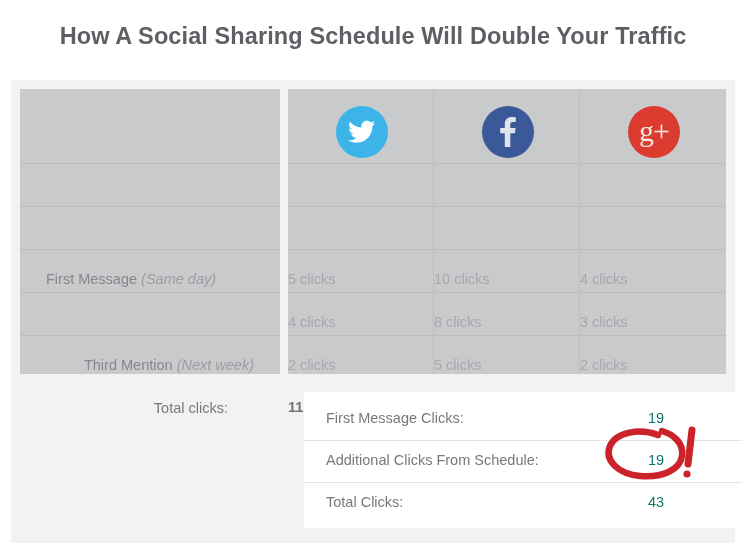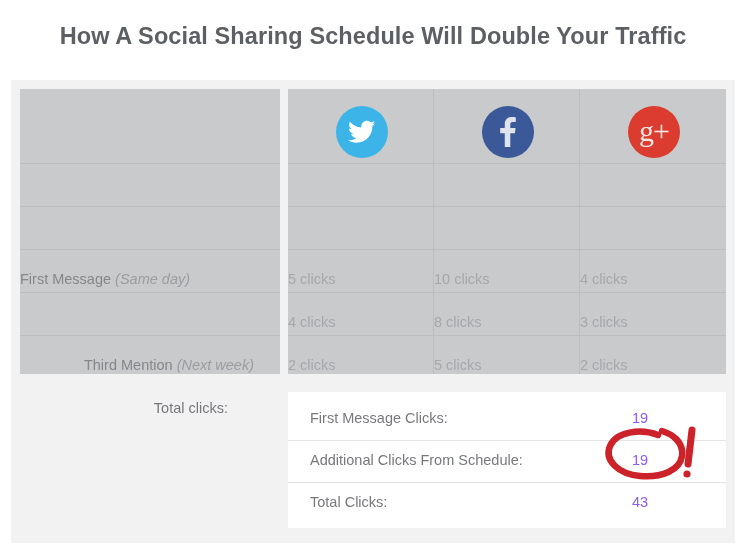--- a/index.html
+++ b/index.html
@@ -78,20 +78,21 @@
     height: 285px;
     background: #bcbdc0;
   }
 
   
   .rlabel {
     position: absolute;
     left: 0;
     width: 234px;
     text-align: left;
+    padding-left: 26px;
     box-sizing: border-box;
     font-size: 14.5px;
     color: #85878b;
     white-space: nowrap;
   }
   .rlabel .em {
     font-style: italic;
     color: #9b9da1;
   }
   .rlabel.total {
@@ -133,21 +134,21 @@
     font-size: 30px;
     color: #f1e8e2;
     line-height: 1;
     letter-spacing: -1px;
     margin-top: -2px;
   }
 
   
   .summary {
     position: absolute;
-    left: 288px;
+    left: 304px;
     top: 392px;
     width: 438px;
     height: 136px;
     background: #ffffff;
   }
   .srow {
     position: absolute;
     left: 0;
     width: 438px;
     height: 42px;
@@ -167,21 +168,21 @@
     color: #77797d;
     white-space: nowrap;
   }
   .svalue {
     position: absolute;
     left: 330px;
     top: 12px;
     width: 44px;
     text-align: center;
     font-size: 14.5px;
-    color: #8b5cf6;
+    color: #0f766e;
     white-space: nowrap;
   }
 
   
   .annot {
     position: absolute;
     left: 596px;
     top: 424px;
     width: 120px;
     height: 62px;

